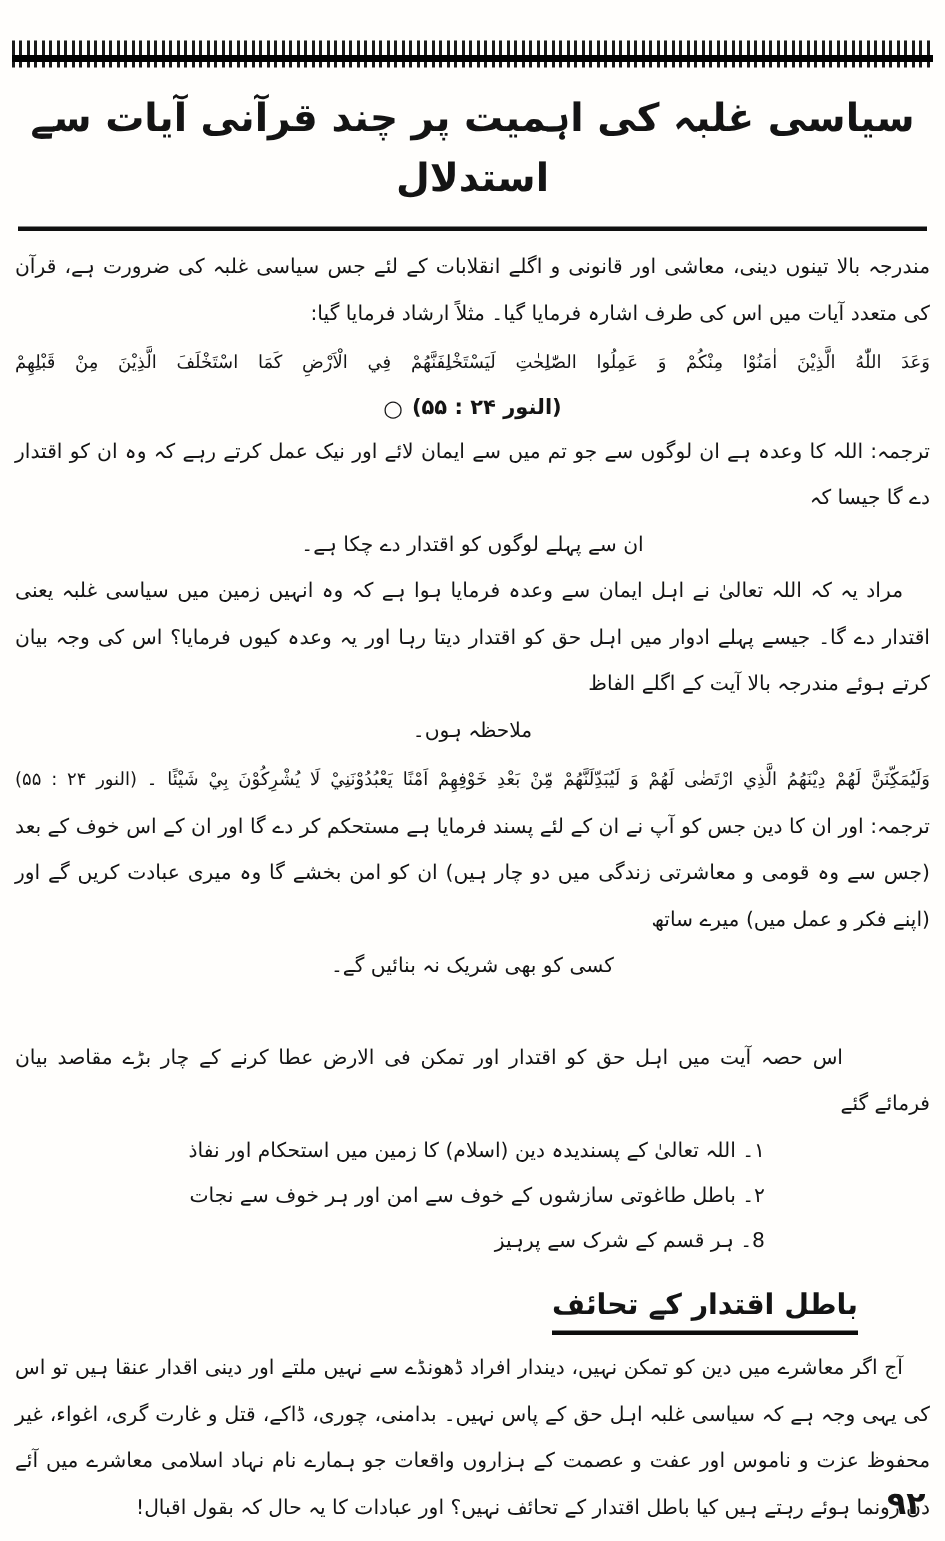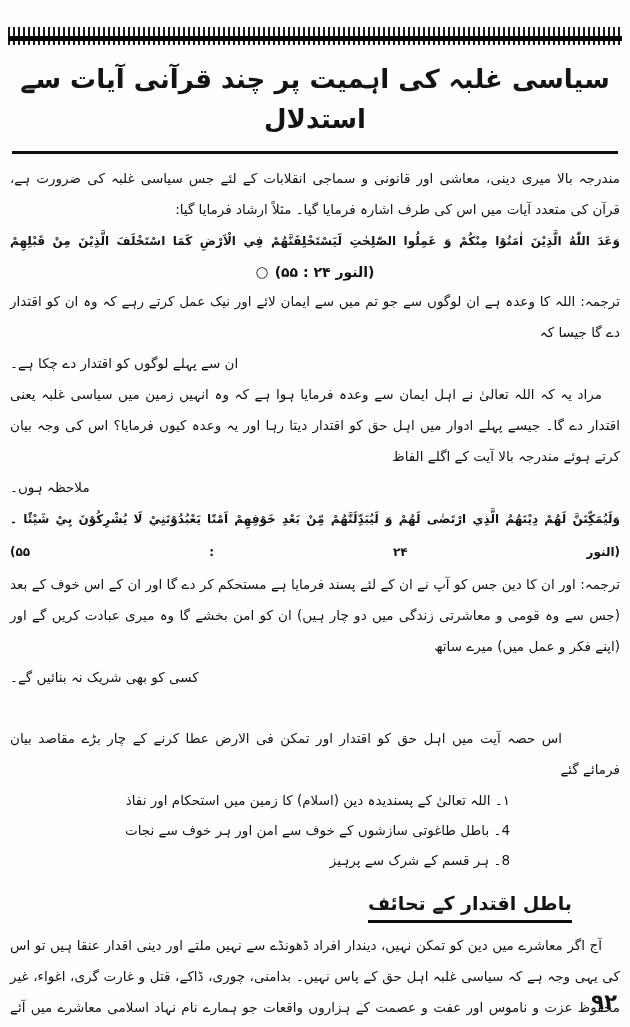--- a/index.html
+++ b/index.html
@@ -31,25 +31,25 @@
     margin:3px 12px 9px 12px;
     border-bottom:3px solid #101010;
   }
   .content {
     direction:rtl;
     margin:0 10px;
     font-size:13.5px;
     line-height:31px;
   }
   .para { text-align:justify; }
-  .tail { text-align:left; }
+  .tail { text-align:center; }
   .indent-sm { text-indent:18px; }
   .indent-lg { text-indent:58px;margin-top:30px; }
   .verse {
-    font-weight:bold;
+    font-weight:normal;
     font-size:12px;
     line-height:33px;
     text-align:justify;
     text-align-last:justify;
   }
   .verse-ref-line {
     direction:ltr;
     display:flex;
     justify-content:center;
     align-items:center;
@@ -82,21 +82,21 @@
 
 <div class="page">
 
   <div class="band"></div>
 
   <div class="title">سیاسی غلبہ کی اہمیت پر چند قرآنی آیات سے استدلال</div>
   <div class="title-rule"></div>
 
   <div class="content">
 
-    <div class="para">مندرجہ بالا میری دینی، معاشی اور قانونی و سماجی انقلابات کے لئے جس سیاسی غلبہ کی ضرورت ہے، قرآن کی متعدد آیات میں اس کی طرف اشارہ فرمایا گیا۔ مثلاً ارشاد فرمایا گیا:</div>
+    <div class="para">مندرجہ بالا تینوں دینی، معاشی اور قانونی و اگلے انقلابات کے لئے جس سیاسی غلبہ کی ضرورت ہے، قرآن کی متعدد آیات میں اس کی طرف اشارہ فرمایا گیا۔ مثلاً ارشاد فرمایا گیا:</div>
 
     <div class="verse">وَعَدَ اللّٰهُ الَّذِيْنَ اٰمَنُوْا مِنْكُمْ وَ عَمِلُوا الصّٰلِحٰتِ لَيَسْتَخْلِفَنَّهُمْ فِي الْاَرْضِ كَمَا اسْتَخْلَفَ الَّذِيْنَ مِنْ قَبْلِهِمْ</div>
     <div class="verse-ref-line">
       <span class="circle">○</span>
       <span class="small-ref">(النور ۲۴ : ۵۵)</span>
     </div>
 
     <div class="para">ترجمہ: اللہ کا وعدہ ہے ان لوگوں سے جو تم میں سے ایمان لائے اور نیک عمل کرتے رہے کہ وہ ان کو اقتدار دے گا جیسا کہ</div>
     <div class="tail">ان سے پہلے لوگوں کو اقتدار دے چکا ہے۔</div>
 
@@ -105,21 +105,21 @@
 
     <div class="verse">وَلَيُمَكِّنَنَّ لَهُمْ دِيْنَهُمُ الَّذِي ارْتَضٰى لَهُمْ وَ لَيُبَدِّلَنَّهُمْ مِّنْ بَعْدِ خَوْفِهِمْ اَمْنًا يَعْبُدُوْنَنِيْ لَا يُشْرِكُوْنَ بِيْ شَيْئًا ۔ (النور ۲۴ : ۵۵)</div>
 
     <div class="para">ترجمہ: اور ان کا دین جس کو آپ نے ان کے لئے پسند فرمایا ہے مستحکم کر دے گا اور ان کے اس خوف کے بعد (جس سے وہ قومی و معاشرتی زندگی میں دو چار ہیں) ان کو امن بخشے گا وہ میری عبادت کریں گے اور (اپنے فکر و عمل میں) میرے ساتھ</div>
     <div class="tail">کسی کو بھی شریک نہ بنائیں گے۔</div>
 
     <div class="para indent-lg">اس حصہ آیت میں اہل حق کو اقتدار اور تمکن فی الارض عطا کرنے کے چار بڑے مقاصد بیان فرمائے گئے</div>
 
     <div class="list">
       <div class="list-item">۱۔ اللہ تعالیٰ کے پسندیدہ دین (اسلام) کا زمین میں استحکام اور نفاذ</div>
-      <div class="list-item">4۔ باطل طاغوتی سازشوں کے خوف سے امن اور ہر خوف سے نجات</div>
+      <div class="list-item">۲۔ باطل طاغوتی سازشوں کے خوف سے امن اور ہر خوف سے نجات</div>
       <div class="list-item">8۔ ہر قسم کے شرک سے پرہیز</div>
     </div>
 
     <div class="heading2-wrap">
       <span class="heading2">باطل اقتدار کے تحائف</span>
     </div>
 
     <div class="para indent-sm">آج اگر معاشرے میں دین کو تمکن نہیں، دیندار افراد ڈھونڈے سے نہیں ملتے اور دینی اقدار عنقا ہیں تو اس کی یہی وجہ ہے کہ سیاسی غلبہ اہل حق کے پاس نہیں۔ بدامنی، چوری، ڈاکے، قتل و غارت گری، اغواء، غیر محفوظ عزت و ناموس اور عفت و عصمت کے ہزاروں واقعات جو ہمارے نام نہاد اسلامی معاشرے میں آئے دن رونما ہوئے رہتے ہیں کیا باطل اقتدار کے تحائف نہیں؟ اور عبادات کا یہ حال کہ بقول اقبال!</div>
 
   </div>

